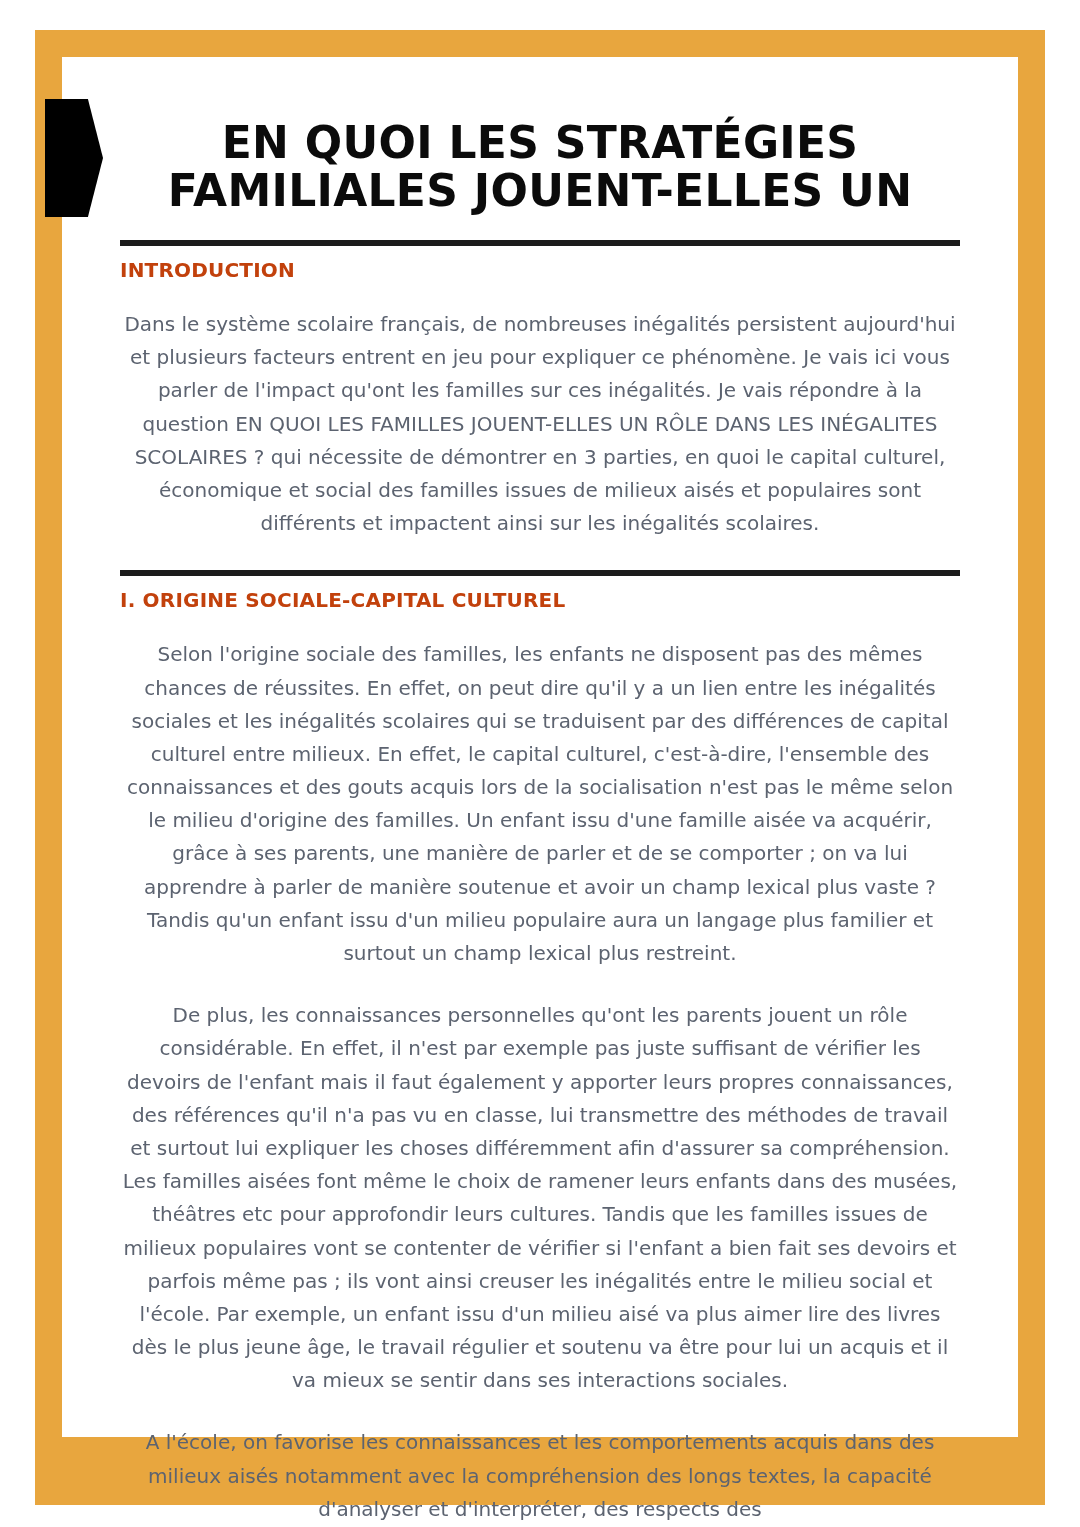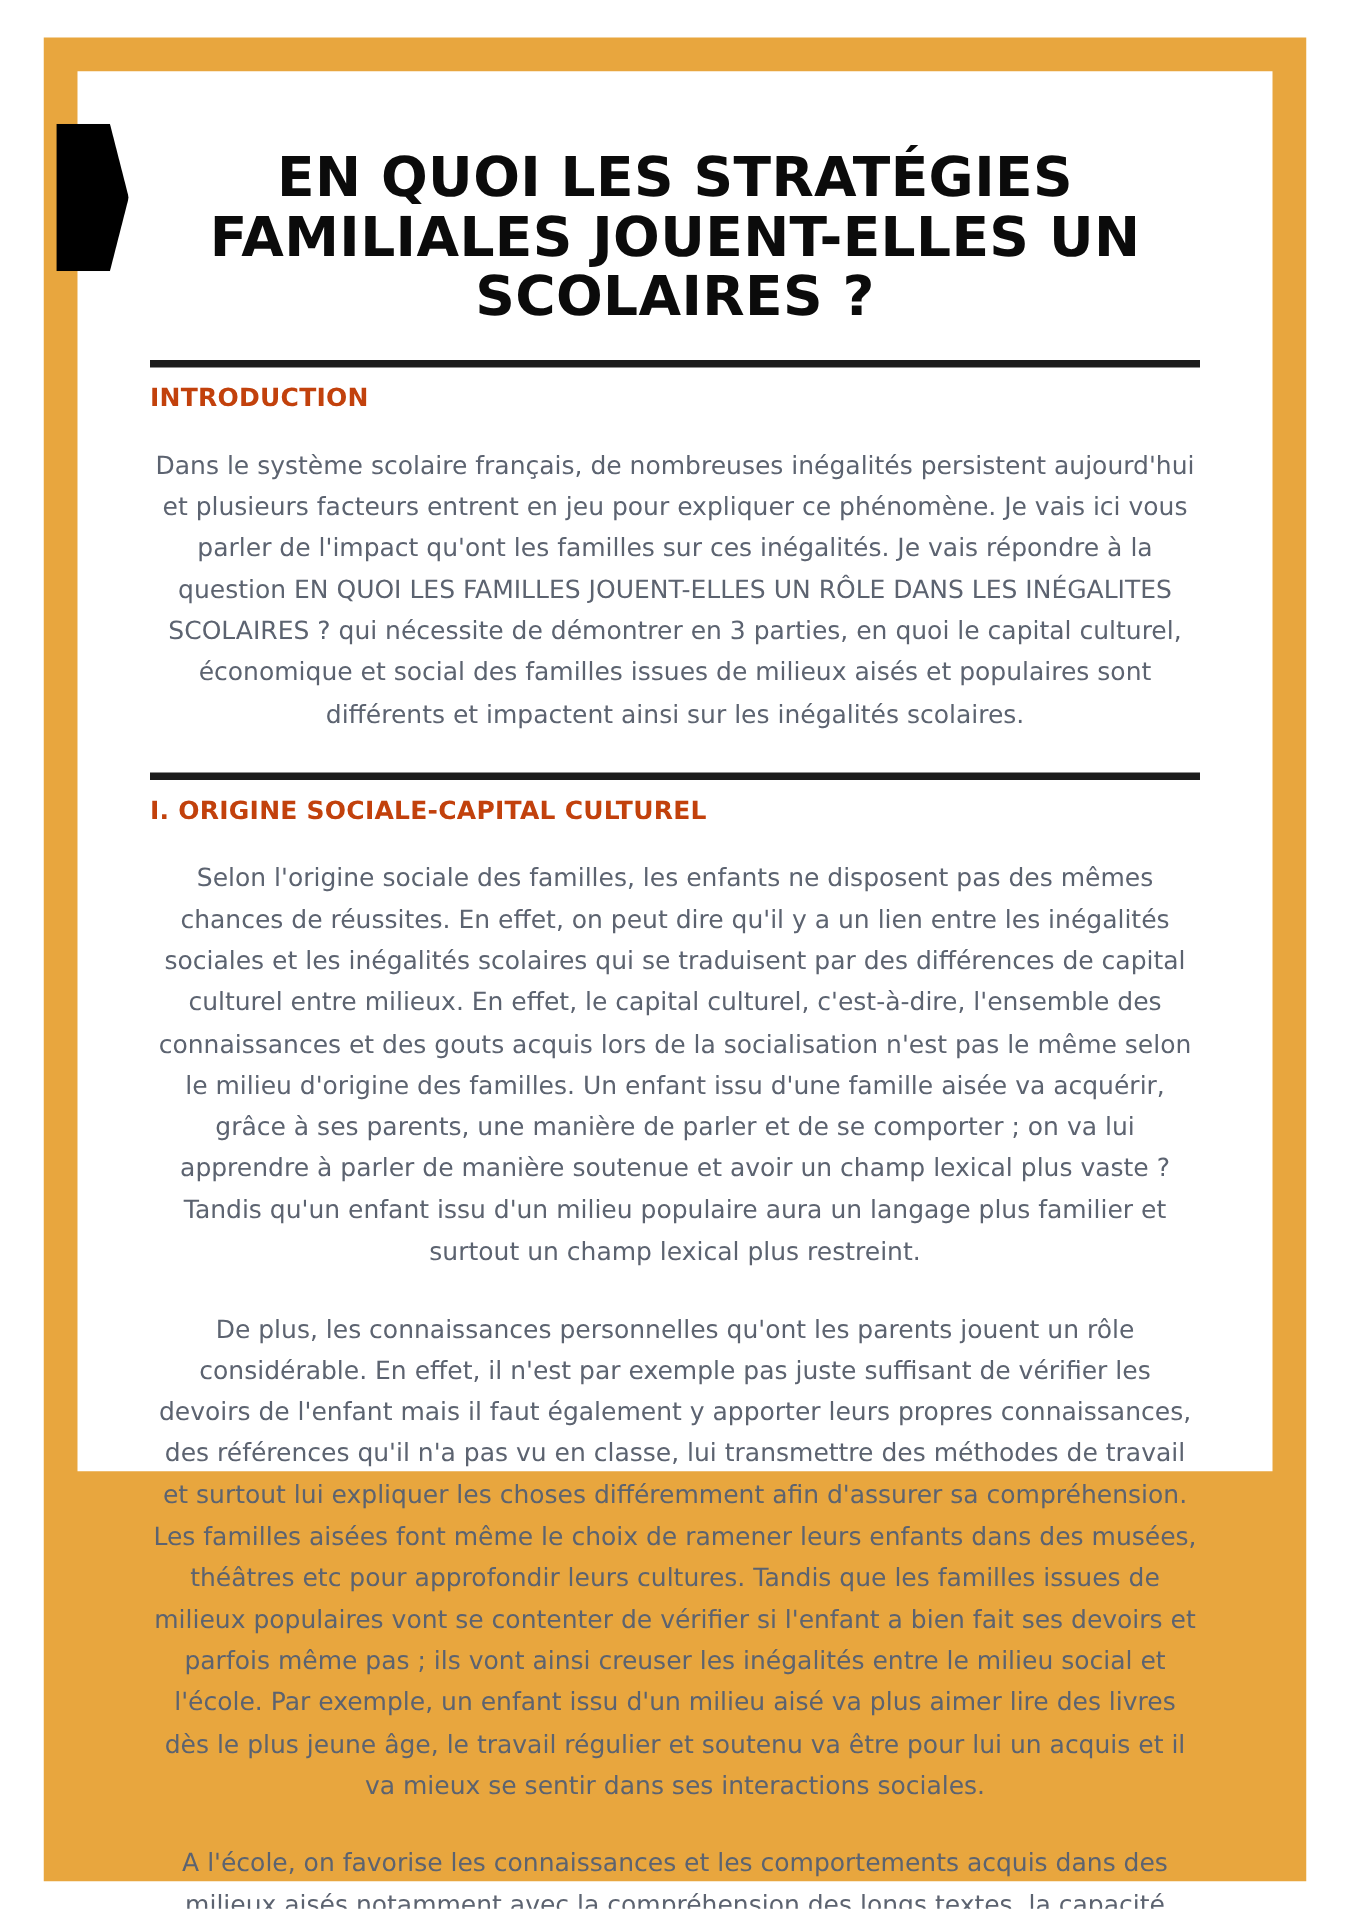--- a/index.html
+++ b/index.html
@@ -13,21 +13,21 @@
   }
   .gold-frame {
     position: absolute;
     left: 35px; top: 30px;
     width: 1010px; height: 1475px;
     background: #e8a63e;
   }
   .content {
     position: absolute;
     left: 27px; top: 27px;
-    width: 956px; height: 1120px;
+    width: 956px; height: 1380px;
     background: #ffffff;
     box-sizing: border-box;
     padding: 62px 58px 0 58px;
   }
   .bookmark {
     position: absolute;
     left: 45px; top: 99px;
     width: 58px; height: 118px;
     background: #000000;
     clip-path: polygon(0 0, 74% 0, 100% 50%, 74% 100%, 0 100%);
@@ -69,21 +69,20 @@
 </style>
 </head>
 <body>
 
 <div class="gold-frame">
   <div class="content">
 
     <h1 class="title">
       <span class="title-line">EN QUOI LES STRATÉGIES</span>
       <span class="title-line">FAMILIALES JOUENT-ELLES UN</span>
-      <span class="title-line">SCOLAIRES ?</span>
     </h1>
 
     <section>
       <div class="rule"></div>
       <h2 class="heading">INTRODUCTION</h2>
       <p class="body-p">Dans le système scolaire français, de nombreuses inégalités persistent aujourd'hui et plusieurs facteurs entrent en jeu pour expliquer ce phénomène. Je vais ici vous parler de l'impact qu'ont les familles sur ces inégalités. Je vais répondre à la question EN QUOI LES FAMILLES JOUENT-ELLES UN RÔLE DANS LES INÉGALITES SCOLAIRES ? qui nécessite de démontrer en 3 parties, en quoi le capital culturel, économique et social des familles issues de milieux aisés et populaires sont différents et impactent ainsi sur les inégalités scolaires.</p>
     </section>
 
     <section>
       <div class="rule"></div>

